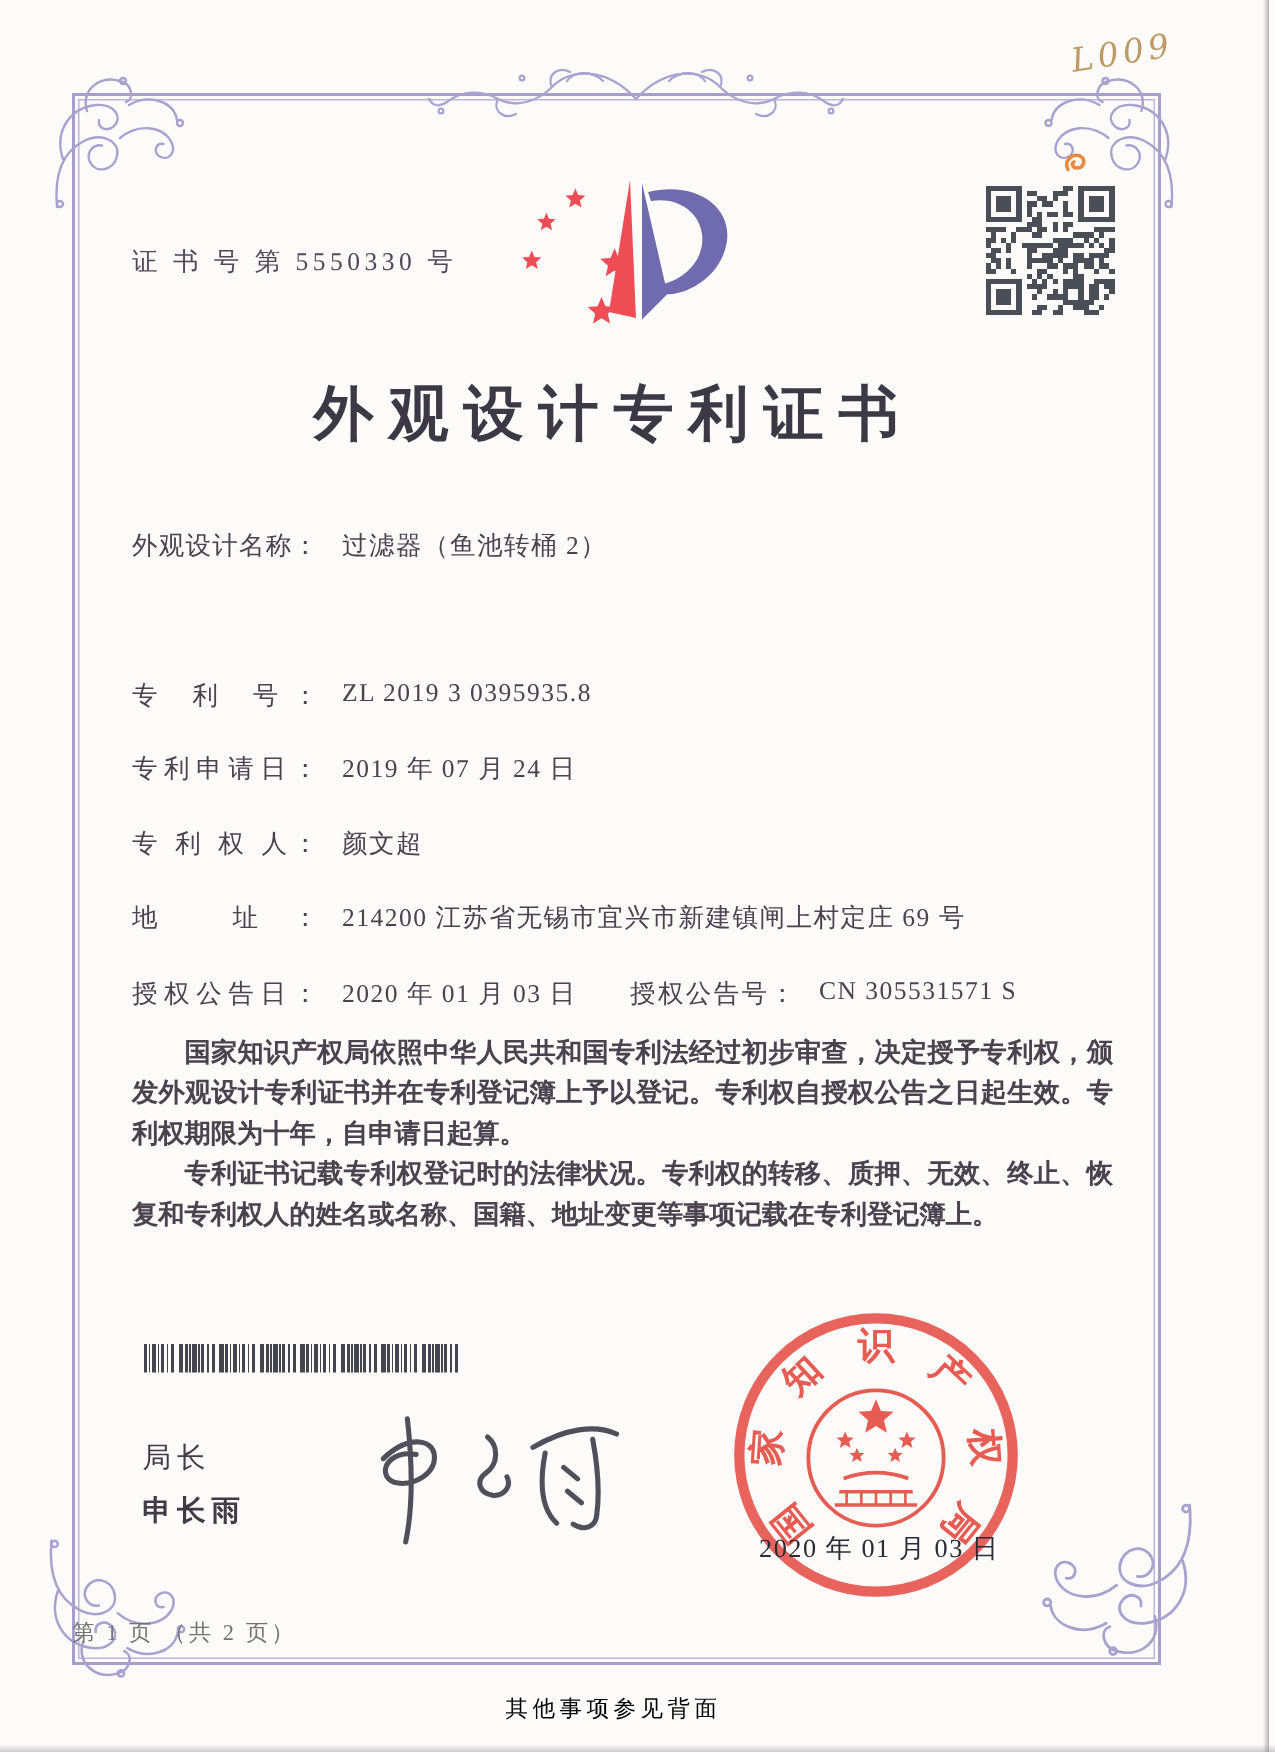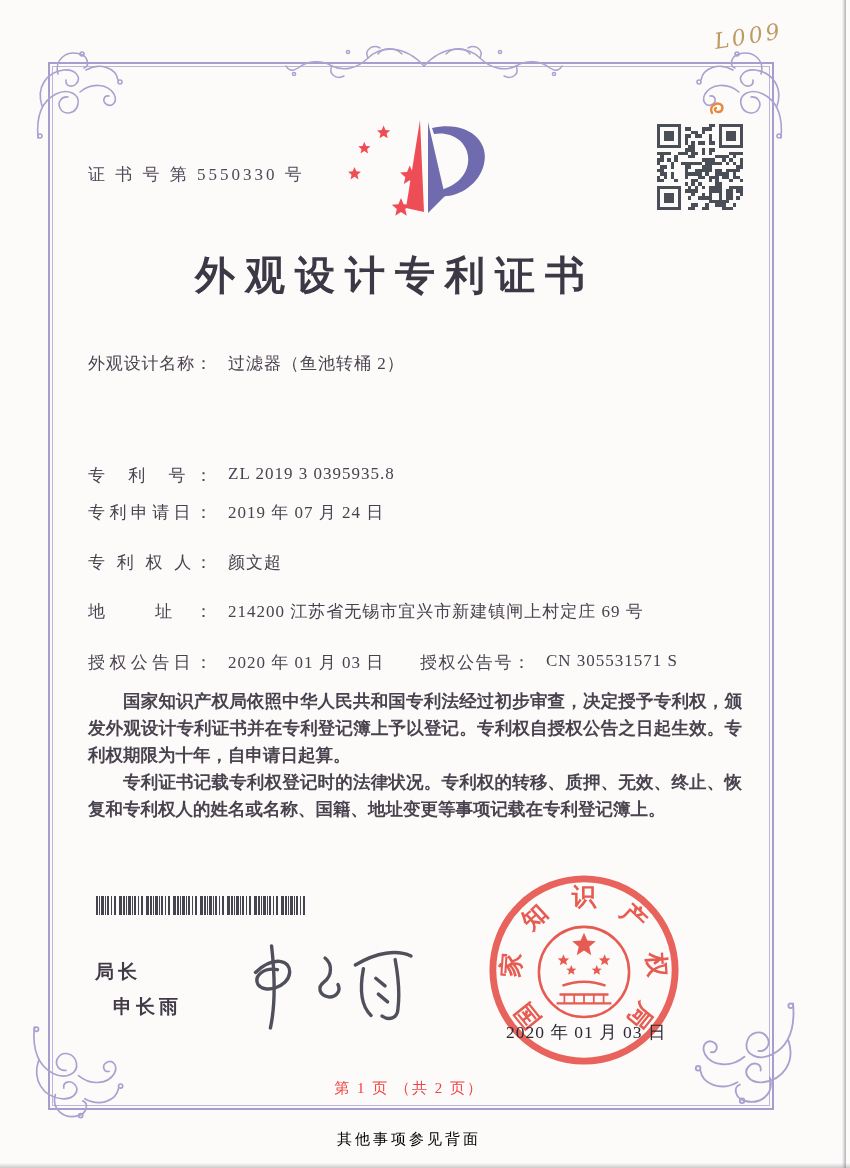--- a/index.html
+++ b/index.html
@@ -29,52 +29,52 @@
     font-size:22px;font-style:italic;color:#bd9a63;letter-spacing:3px;
     transform:rotate(-9deg);font-family:"DejaVu Serif",serif;}
 
   .cert-no{position:absolute;left:88px;top:122px;font-size:17px;
     letter-spacing:3px;color:#51485a;margin-top:41px;}
 
   .logo{position:absolute;left:344px;top:106px;}
   .qr{position:absolute;left:656px;top:124px;}
   .qr-mark{position:absolute;left:708px;top:100px;}
 
-  .title{position:absolute;left:34px;top:248px;width:722px;margin:0;
+  .title{position:absolute;left:48px;top:248px;width:722px;margin:0;
     text-align:center;font-size:40px;font-weight:700;letter-spacing:10px;
     color:#3d3845;}
 
   .field-row{position:absolute;left:88px;width:660px;font-size:17px;
     white-space:nowrap;color:#49424f;}
   .flabel{display:inline-block;width:124px;text-align:justify;
     text-align-last:justify;vertical-align:top;}
   .fvalue{margin-left:16px;letter-spacing:1px;}
   .grant-no-group{position:absolute;left:332px;top:0;}
   .grant-no-group .flabel{width:110px;}
 
   .paragraphs{position:absolute;left:88px;top:688px;width:654px;
     font-size:17.5px;line-height:27px;color:#49424f;text-align:justify;font-weight:bold;}
   .paragraphs p{margin:0;text-indent:2em;}
 
   .barcode{position:absolute;left:96px;top:896px;}
 
   .signer-title{position:absolute;left:95px;top:959px;font-size:19px;
-    font-weight:700;letter-spacing:4px;color:#413b48;}
-  .signer-name{position:absolute;left:113px;top:994px;font-size:19px;
+    font-weight:400;letter-spacing:4px;color:#413b48;}
+  .signer-name{position:absolute;left:95px;top:994px;font-size:19px;
     font-weight:600;letter-spacing:4px;color:#413b48;}
   .signature{position:absolute;left:228px;top:938px;transform:rotate(-2deg);}
 
   .seal{position:absolute;left:486px;top:872px;opacity:.88;}
   #seal-chars text{fill:#e4453b;font-size:25px;font-weight:bold;
     font-family:"Liberation Serif",serif;}
   .seal-date{position:absolute;left:506px;top:1020px;font-size:17.5px;
     letter-spacing:1px;color:#2e2a35;z-index:6;}
 
   .page-info{position:absolute;left:48px;top:1079px;width:722px;
-    text-align:center;font-size:15px;letter-spacing:2px;color:#ef4444;}
+    font-size:15px;letter-spacing:2px;color:#737373;}
   .back-note{position:absolute;left:48px;top:1130px;width:722px;
     text-align:center;font-size:15px;letter-spacing:3px;color:#000000;}
 </style>
 </head>
 <body>
 
 <div class="page">
 
   <div class="scan-edge-right"></div>
   <div class="scan-edge-bottom"></div>
@@ -378,21 +378,21 @@
 
   <svg class="qr-mark" width="20" height="20" viewBox="0 0 20 20">
     <path d="M4,13 C1,7 7,2 12,4 C16,6 15,12 10,12 C7,12 6,9 8,8" fill="none" stroke="#e78a3d" stroke-width="2.4" stroke-linecap="round"></path>
   </svg>
 
   <h1 class="title">外观设计专利证书</h1>
 
   <div class="field-row" style="top:352px">
     <span class="flabel">外观设计名称：</span><span class="fvalue">过滤器（鱼池转桶 2）</span>
   </div>
-  <div class="field-row" style="top:464px">
+  <div class="field-row" style="top:452px">
     <span class="flabel">专 利 号：</span><span class="fvalue">ZL 2019 3 0395935.8</span>
   </div>
   <div class="field-row" style="top:501px">
     <span class="flabel">专利申请日：</span><span class="fvalue">2019 年 07 月 24 日</span>
   </div>
   <div class="field-row" style="top:551px">
     <span class="flabel">专 利 权 人：</span><span class="fvalue">颜文超</span>
   </div>
   <div class="field-row" style="top:600px">
     <span class="flabel">地 址：</span><span class="fvalue">214200 江苏省无锡市宜兴市新建镇闸上村定庄 69 号</span>

